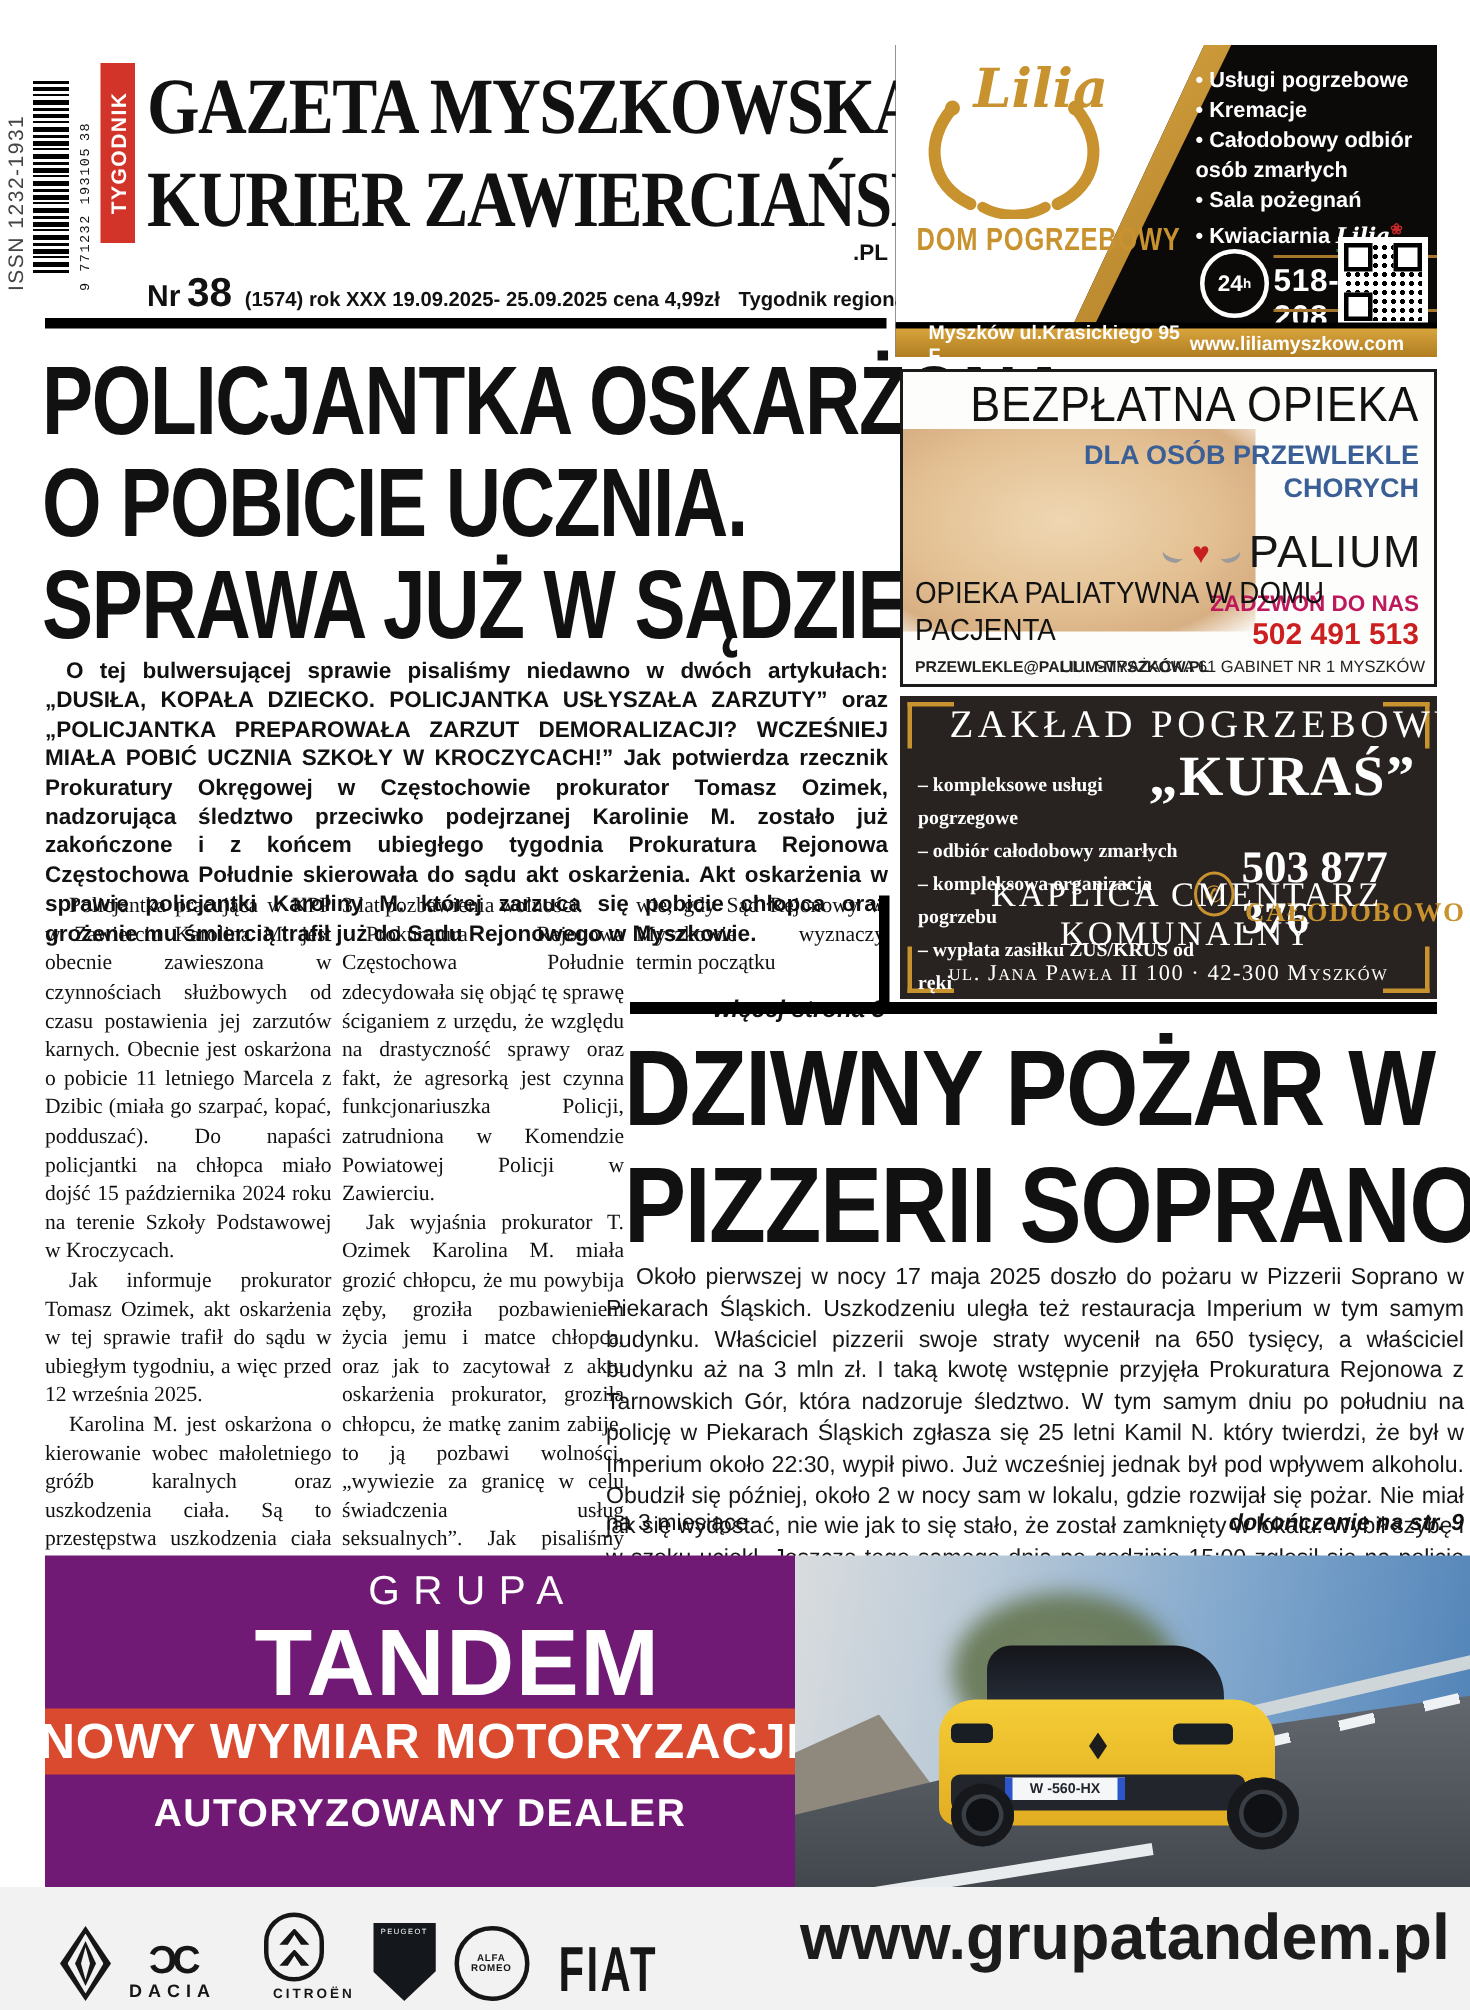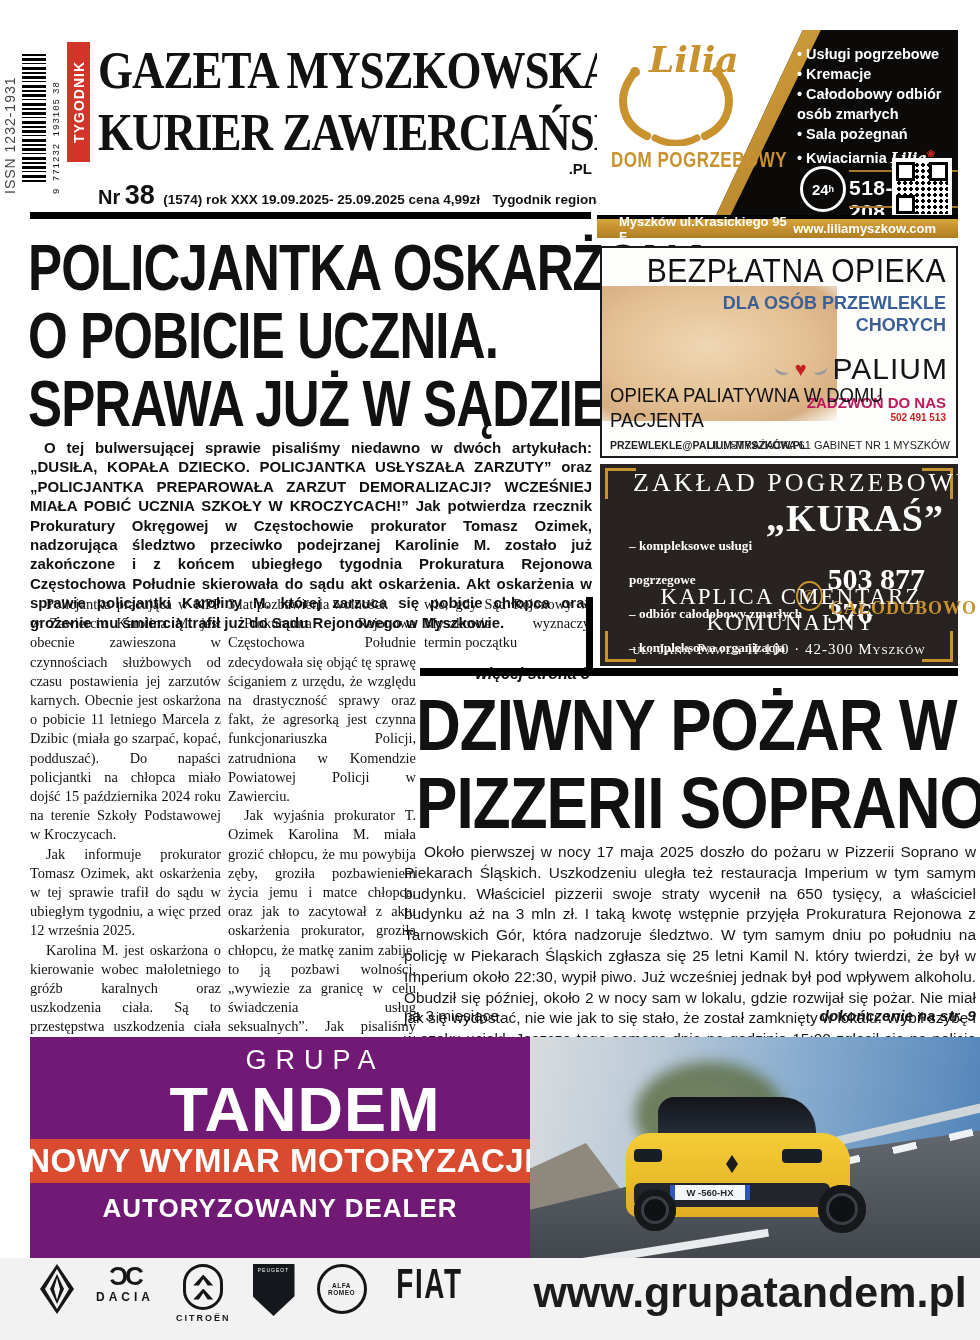--- a/index.html
+++ b/index.html
@@ -78,37 +78,37 @@
      background:radial-gradient(ellipse at 45% 45%,#efd7b2 0%,#e3c093 55%,#d7af83 80%,rgba(215,175,131,0) 100%);}
   #palium .title{position:absolute;left:0;top:4px;width:100%;text-align:right;padding-right:10px;box-sizing:border-box;
      font-size:30px;letter-spacing:.5px;color:#111;transform:scaleY(1.1);transform-origin:right top;}
   #palium .sub{position:absolute;right:10px;top:44px;text-align:right;color:#3a5f96;font-weight:bold;font-size:18px;line-height:22px;}
   #palium .brandrow{position:absolute;right:8px;top:104px;display:flex;align-items:center;gap:6px;}
   #palium .heart{color:#c62020;font-size:20px;position:relative;}
   #palium .hand-l,#palium .hand-r{width:14px;height:8px;border-bottom:3px solid #9a9a9a;border-radius:50%;}
   #palium .hand-l{transform:rotate(20deg);} #palium .hand-r{transform:rotate(-20deg);}
   #palium .brand{font-size:30px;color:#161616;letter-spacing:1px;}
   #palium .call{position:absolute;right:10px;top:146px;color:#be185d;font-weight:bold;font-size:15px;}
-  #palium .phone{position:absolute;right:10px;top:164px;color:#cc1f1f;font-weight:bold;font-size:10px;}
+  #palium .phone{position:absolute;right:10px;top:164px;color:#cc1f1f;font-weight:bold;font-size:20px;}
   #palium .tagline{position:absolute;left:8px;bottom:24px;font-size:18.5px;color:#111;transform:scaleY(1.1);transform-origin:left bottom;}
   #palium .email{position:absolute;left:8px;bottom:5px;font-size:10.5px;font-weight:bold;color:#222;}
   #palium .addr{position:absolute;right:6px;bottom:5px;font-size:11px;color:#222;}
 
   
   #kuras{left:600px;top:464px;width:358px;height:202px;background:#282320;color:#fff;
      font-family:"Liberation Serif",serif;}
   #kuras .corner{position:absolute;width:28px;height:28px;}
   #kuras .tl{left:5px;top:4px;border-left:3px solid #c8922f;border-top:3px solid #c8922f;}
   #kuras .tr{right:5px;top:4px;border-right:3px solid #c8922f;border-top:3px solid #c8922f;}
   #kuras .bl{left:5px;bottom:4px;border-left:3px solid #c8922f;border-bottom:3px solid #c8922f;}
   #kuras .br{right:5px;bottom:4px;border-right:3px solid #c8922f;border-bottom:3px solid #c8922f;}
   #kuras .title{position:absolute;left:0;top:4px;width:100%;text-align:left;font-size:26px;letter-spacing:3px;padding-left:33px;}
   #kuras .brand{position:absolute;right:14px;top:32px;font-weight:bold;font-size:38px;letter-spacing:1px;}
-  #kuras ul{position:absolute;left:12px;top:48px;margin:17px;padding:0;list-style:none;
-     font-weight:bold;font-size:13.2px;line-height:34px;width:190px;}
+  #kuras ul{position:absolute;left:12px;top:48px;margin:0;padding:0;list-style:none;
+     font-weight:bold;font-size:13.2px;line-height:22px;width:190px;}
   #kuras ul li::before{content:"– ";color:#fff;}
   #kuras .phonerow{position:absolute;left:196px;top:98px;display:flex;align-items:center;gap:5px;}
   #kuras .phoneicon{width:26px;height:26px;border:2px solid #c8922f;border-radius:50%;color:#c8922f;
      display:flex;align-items:center;justify-content:center;font-size:15px;font-family:"DejaVu Sans",sans-serif;}
   #kuras .phone{font-weight:bold;font-size:30px;}
   #kuras .avail{position:absolute;left:230px;top:134px;color:#c8922f;font-weight:bold;font-size:18px;letter-spacing:1px;}
   #kuras .venue{position:absolute;left:12px;bottom:30px;width:100%;text-align:center;font-size:23px;letter-spacing:2px;}
   #kuras .venue-addr{position:absolute;left:0;bottom:8px;width:100%;text-align:center;font-size:15px;font-variant:small-caps;letter-spacing:1px;}
 
   #divider-tick{left:586px;top:597px;width:7px;height:74px;background:#000;}
@@ -161,33 +161,33 @@
   .car .plate{position:absolute;left:140px;top:148px;width:70px;height:15px;background:#f4f6f8;
      border-left:5px solid #2b55c8;border-right:5px solid #2b55c8;display:flex;align-items:center;justify-content:center;
      font-size:9.5px;font-weight:bold;color:#22262c;}
   .car .wheel-f{position:absolute;left:288px;top:148px;width:48px;height:48px;background:#101114;border-radius:50%;
      box-shadow:inset 0 0 0 8px #16181c, inset 0 0 0 11px #3a3f46;}
   .car .wheel-r{position:absolute;left:104px;top:152px;width:42px;height:42px;background:#101114;border-radius:50%;
      box-shadow:inset 0 0 0 7px #16181c, inset 0 0 0 10px #3a3f46;}
 
   
   #bottom-strip{left:0;top:1258px;width:980px;height:82px;background:#f2f2f2;}
-  #logos{position:absolute;left:40px;top:6px;width:480px;height:70px;display:flex;align-items:flex-start;gap:22px;}
+  #logos{position:absolute;left:40px;top:6px;width:480px;height:70px;display:flex;align-items:flex-end;gap:12px;}
   .logo-item{display:flex;flex-direction:column;align-items:center;justify-content:center;color:#161616;}
   .renault-d{position:relative;width:34px;height:50px;}
   .renault-d .d1{position:absolute;inset:0;background:#161616;clip-path:polygon(50% 0,100% 50%,50% 100%,0 50%);}
   .renault-d .d2{position:absolute;inset:5px;background:#f2f2f2;clip-path:polygon(50% 0,100% 50%,50% 100%,0 50%);}
   .renault-d .d3{position:absolute;inset:10px;background:#161616;clip-path:polygon(50% 0,100% 50%,50% 100%,0 50%);}
   .renault-d .d4{position:absolute;inset:14px;background:#f2f2f2;clip-path:polygon(50% 0,100% 50%,50% 100%,0 50%);}
   .dacia-mark{font-weight:900;font-size:26px;letter-spacing:-3px;line-height:24px;}
   .brand-word{font-size:12px;font-weight:bold;letter-spacing:4px;margin-top:2px;}
   .citroen-oval{width:40px;height:46px;border:3px solid #161616;border-radius:50% / 42%;
      display:flex;flex-direction:column;align-items:center;justify-content:center;gap:3px;box-sizing:border-box;}
   .chev{width:20px;height:11px;background:#161616;clip-path:polygon(0 100%,50% 0,100% 100%,72% 100%,50% 40%,28% 100%);}
-  .citroen-word{font-size:9px;font-weight:bold;letter-spacing:2px;margin-top:3px;}
+  .citroen-word{font-size:9px;font-weight:bold;letter-spacing:2px;margin-top:3px;margin-left:26px;}
   .peugeot-shield{width:42px;height:52px;background:#14171c;clip-path:polygon(0 0,100% 0,100% 62%,50% 100%,0 62%);
      display:flex;align-items:flex-start;justify-content:center;}
   .peugeot-shield span{color:#fff;font-size:5px;letter-spacing:1px;margin-top:3px;}
   .alfa-circle{width:50px;height:50px;border:3px solid #161616;border-radius:50%;box-sizing:border-box;
      display:flex;align-items:center;justify-content:center;text-align:center;}
   .alfa-circle span{font-size:6.5px;font-weight:bold;letter-spacing:.5px;line-height:7px;}
   .fiat-word{font-weight:900;font-size:34px;letter-spacing:2px;transform:scale(.82,1.25);font-family:"Liberation Sans",sans-serif;}
   #tandem-site{position:absolute;left:530px;top:10px;width:440px;text-align:center;
      font-size:43px;font-weight:bold;color:#1c1c1c;}
 </style>

